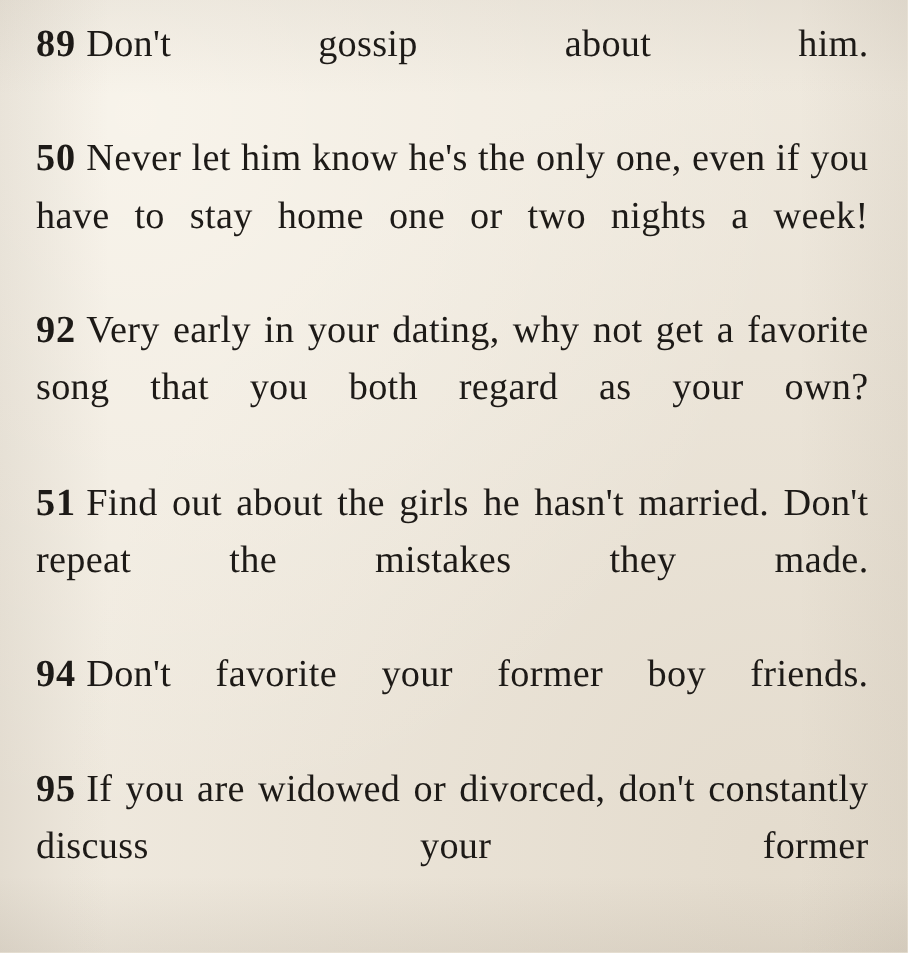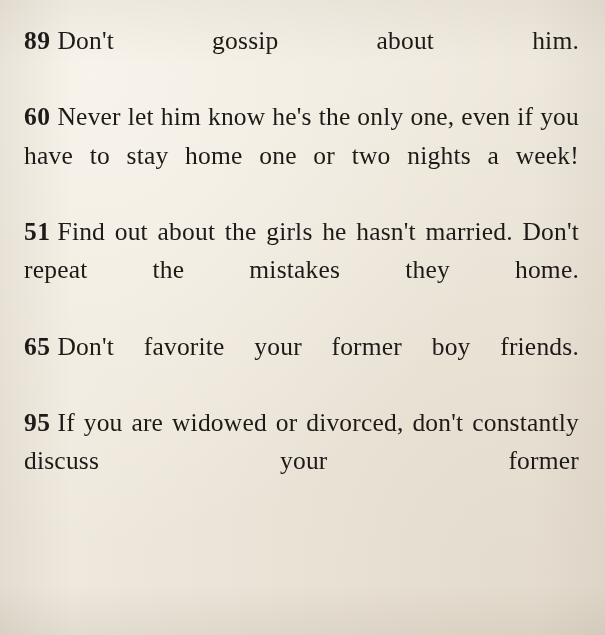--- a/index.html
+++ b/index.html
@@ -15,21 +15,21 @@
   }
   .page {
     position: relative;
     width: 605px;
     height: 635px;
     background: #efe9de;
     background-image:
       radial-gradient(ellipse at 15% 12%, rgba(255,252,245,0.55), rgba(255,252,245,0) 60%),
       radial-gradient(ellipse at 85% 90%, rgba(214,203,185,0.45), rgba(214,203,185,0) 65%);
     box-sizing: border-box;
-    padding: 22px 26px 0 24px;
+    padding: 10px 26px 0 24px;
   }
   .page::before {
     
     content: "";
     position: absolute;
     inset: 0;
     pointer-events: none;
     background:
       linear-gradient(to right, rgba(120,105,85,0.10), rgba(120,105,85,0) 12%, rgba(120,105,85,0) 88%, rgba(120,105,85,0.08)),
       linear-gradient(to bottom, rgba(120,105,85,0.07), rgba(120,105,85,0) 10%, rgba(120,105,85,0) 92%, rgba(120,105,85,0.10));
@@ -63,30 +63,33 @@
 </head>
 <body>
 
 <div class="page">
 
   <p class="entry">
     <span class="num">89</span><span class="txt">Don't gossip about him.</span>
   </p>
 
   <p class="entry">
-    <span class="num">60</span><span class="txt">Never let him know he's the only one, even if you have to stay home one or two nights a week!</span>
+    <span class="num">50</span><span class="txt">Never let him know he's the only one, even if you have to stay home one or two nights a week!</span>
   </p>
 
 
-
   <p class="entry">
-    <span class="num">51</span><span class="txt">Find out about the girls he hasn't married. Don't repeat the mistakes they home.</span>
+    <span class="num">92</span><span class="txt">Very early in your dating, why not get a favorite song that you both regard as your own?</span>
   </p>
 
   <p class="entry">
-    <span class="num">65</span><span class="txt">Don't favorite your former boy friends.</span>
+    <span class="num">51</span><span class="txt">Find out about the girls he hasn't married. Don't repeat the mistakes they made.</span>
+  </p>
+
+  <p class="entry">
+    <span class="num">94</span><span class="txt">Don't favorite your former boy friends.</span>
   </p>
 
   <p class="entry">
     <span class="num">95</span><span class="txt">If you are widowed or divorced, don't constantly discuss your former</span>
   </p>
 
 </div>
 
 </body></html>

